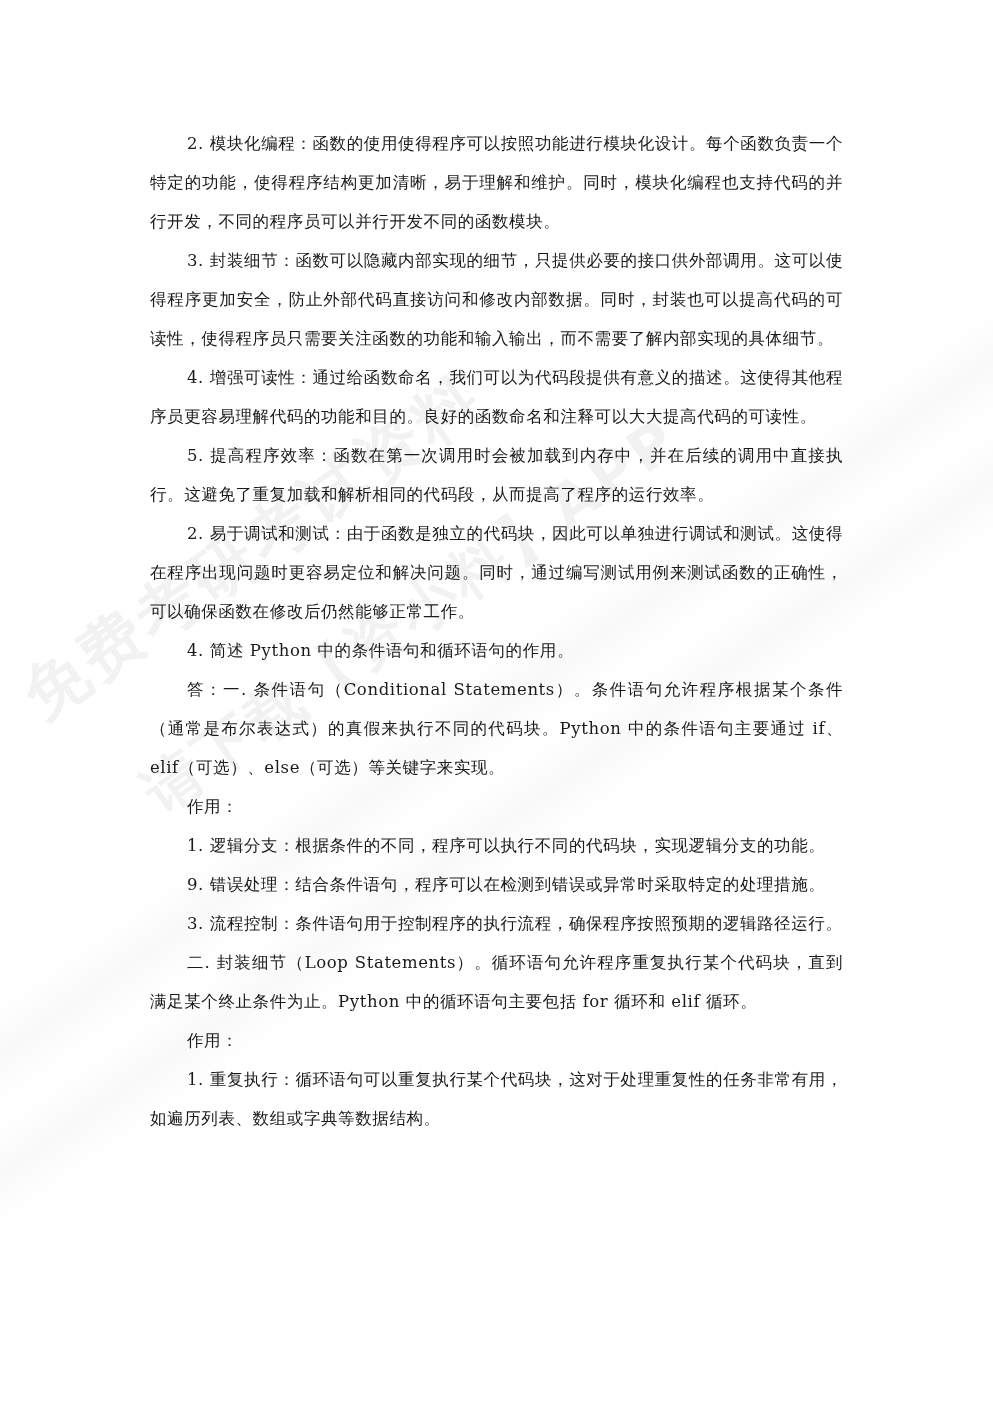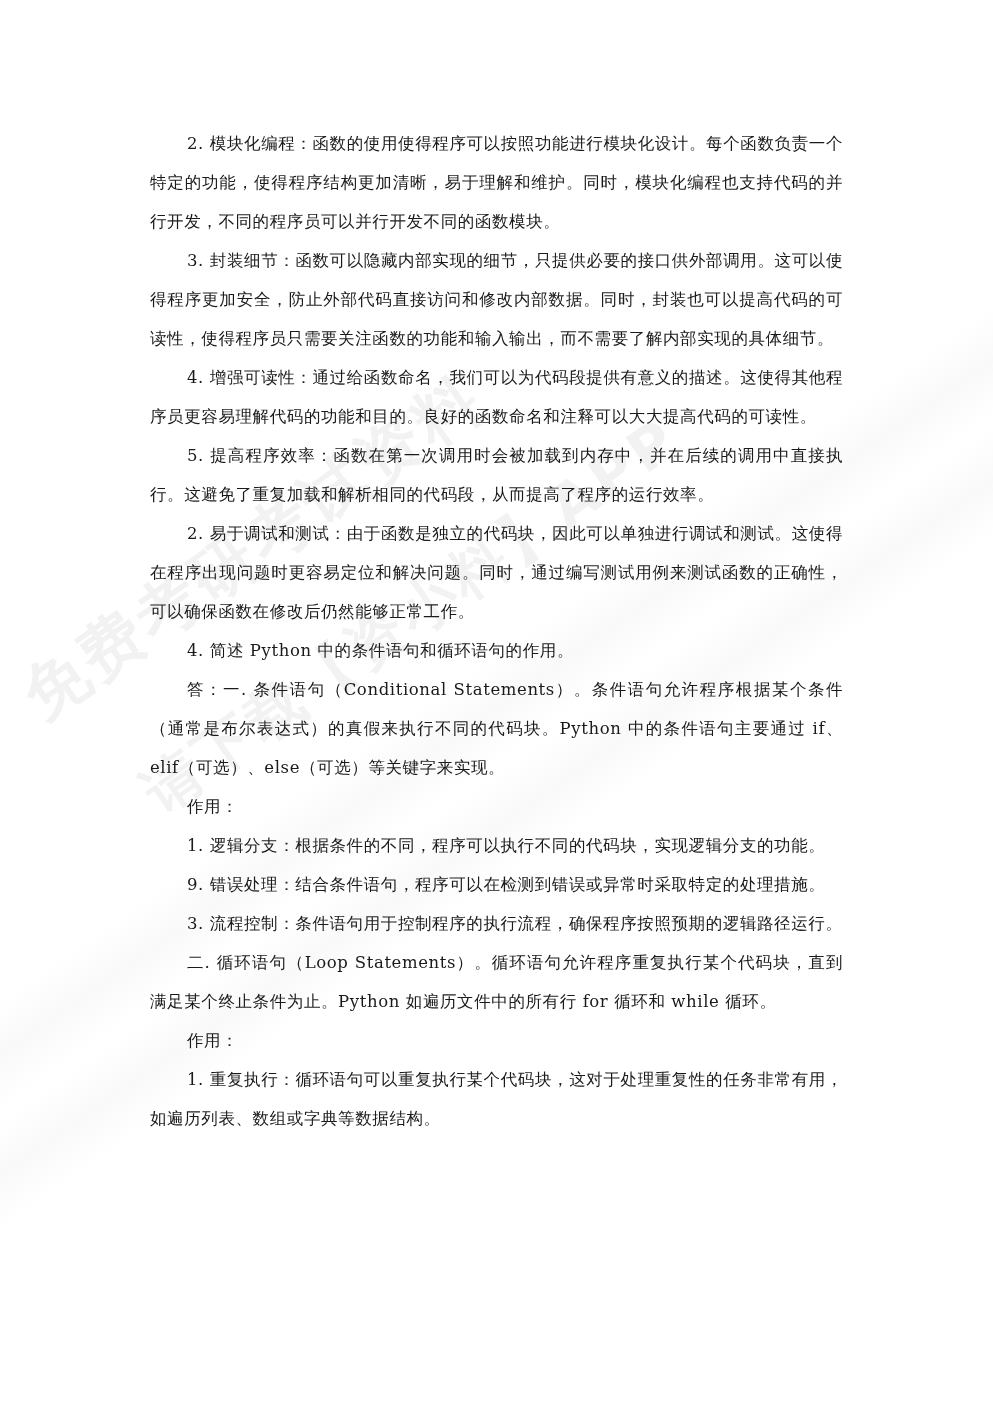--- a/index.html
+++ b/index.html
@@ -94,19 +94,19 @@
   <p class="indent b">4. 简述 Python 中的条件语句和循环语句的作用。</p>
 
   <p class="indent"><span>答：</span><span class="b">一. 条件语句</span><span>（Conditional Statements）</span><span>。条件语句允许程序根据某个条件（通常是布尔表达式）的真假来执行不同的代码块。Python 中的条件语句主要通过 if、elif（可选）、else（可选）等关键字来实现。</span></p>
 
   <p class="indent b">作用：</p>
 
   <p class="indent"><span class="b">1. 逻辑分支：</span><span>根据条件的不同，程序可以执行不同的代码块，实现逻辑分支的功能。</span></p>
   <p class="indent"><span class="b">9. 错误处理：</span><span>结合条件语句，程序可以在检测到错误或异常时采取特定的处理措施。</span></p>
   <p class="indent"><span class="b">3. 流程控制：</span><span>条件语句用于控制程序的执行流程，确保程序按照预期的逻辑路径运行。</span></p>
 
-  <p class="indent"><span class="b">二. 循环语句</span><span>（Loop Statements）</span><span>。循环语句允许程序重复执行某个代码块，直到满足某个终止条件为止。Python 如遍历文件中的所有行 for 循环和 while 循环。</span></p>
+  <p class="indent"><span class="b">二. 封装细节</span><span>（Loop Statements）</span><span>。循环语句允许程序重复执行某个代码块，直到满足某个终止条件为止。Python 中的循环语句主要包括 for 循环和 elif 循环。</span></p>
 
   <p class="indent b">作用：</p>
 
   <p class="indent"><span class="b">1. 重复执行：</span><span>循环语句可以重复执行某个代码块，这对于处理重复性的任务非常有用，如遍历列表、数组或字典等数据结构。</span></p>
 
 </div>
 
 </body></html>

